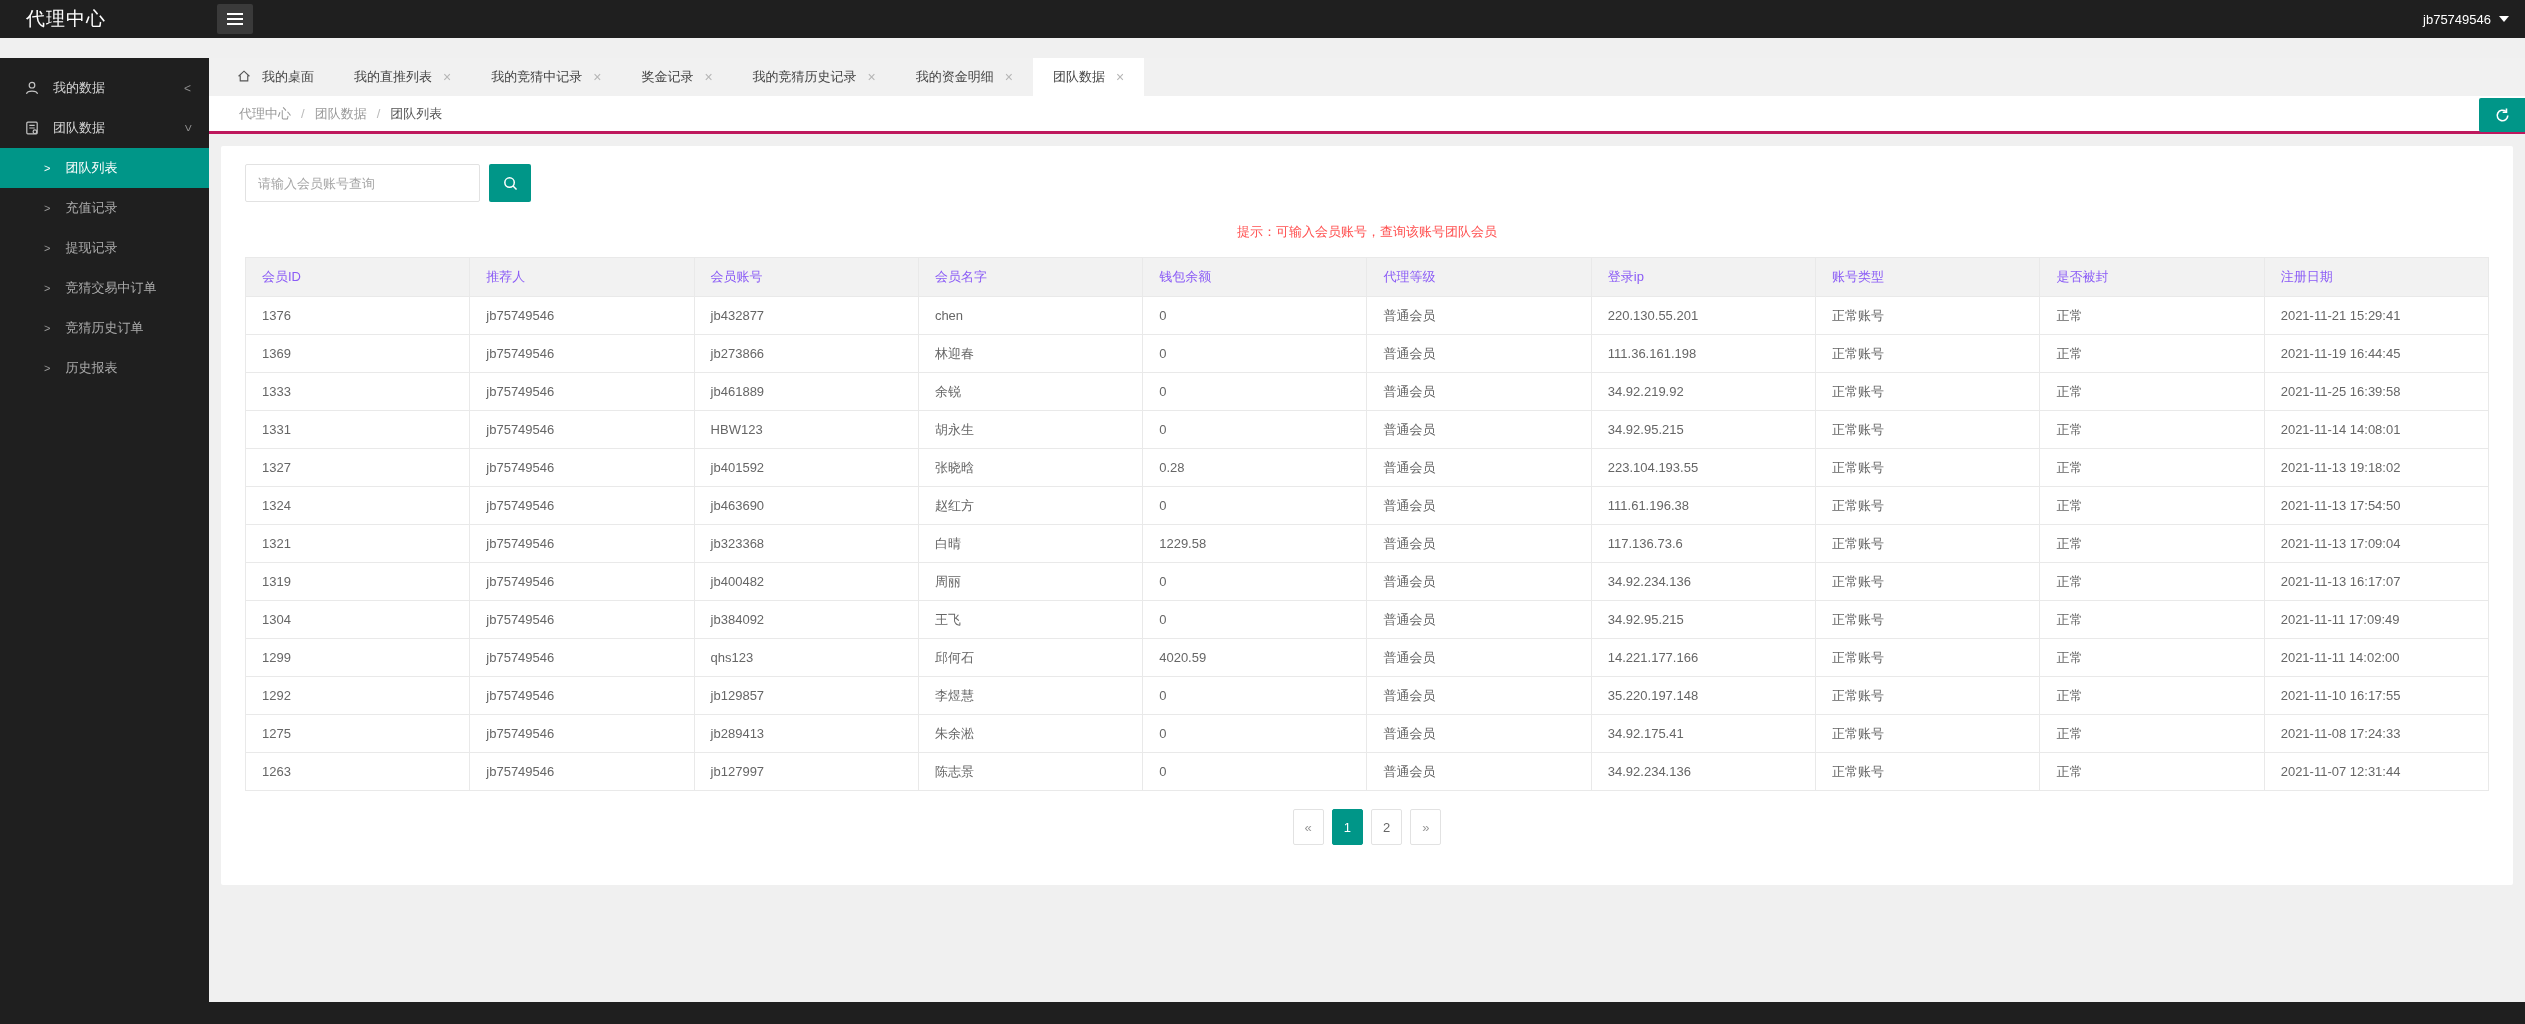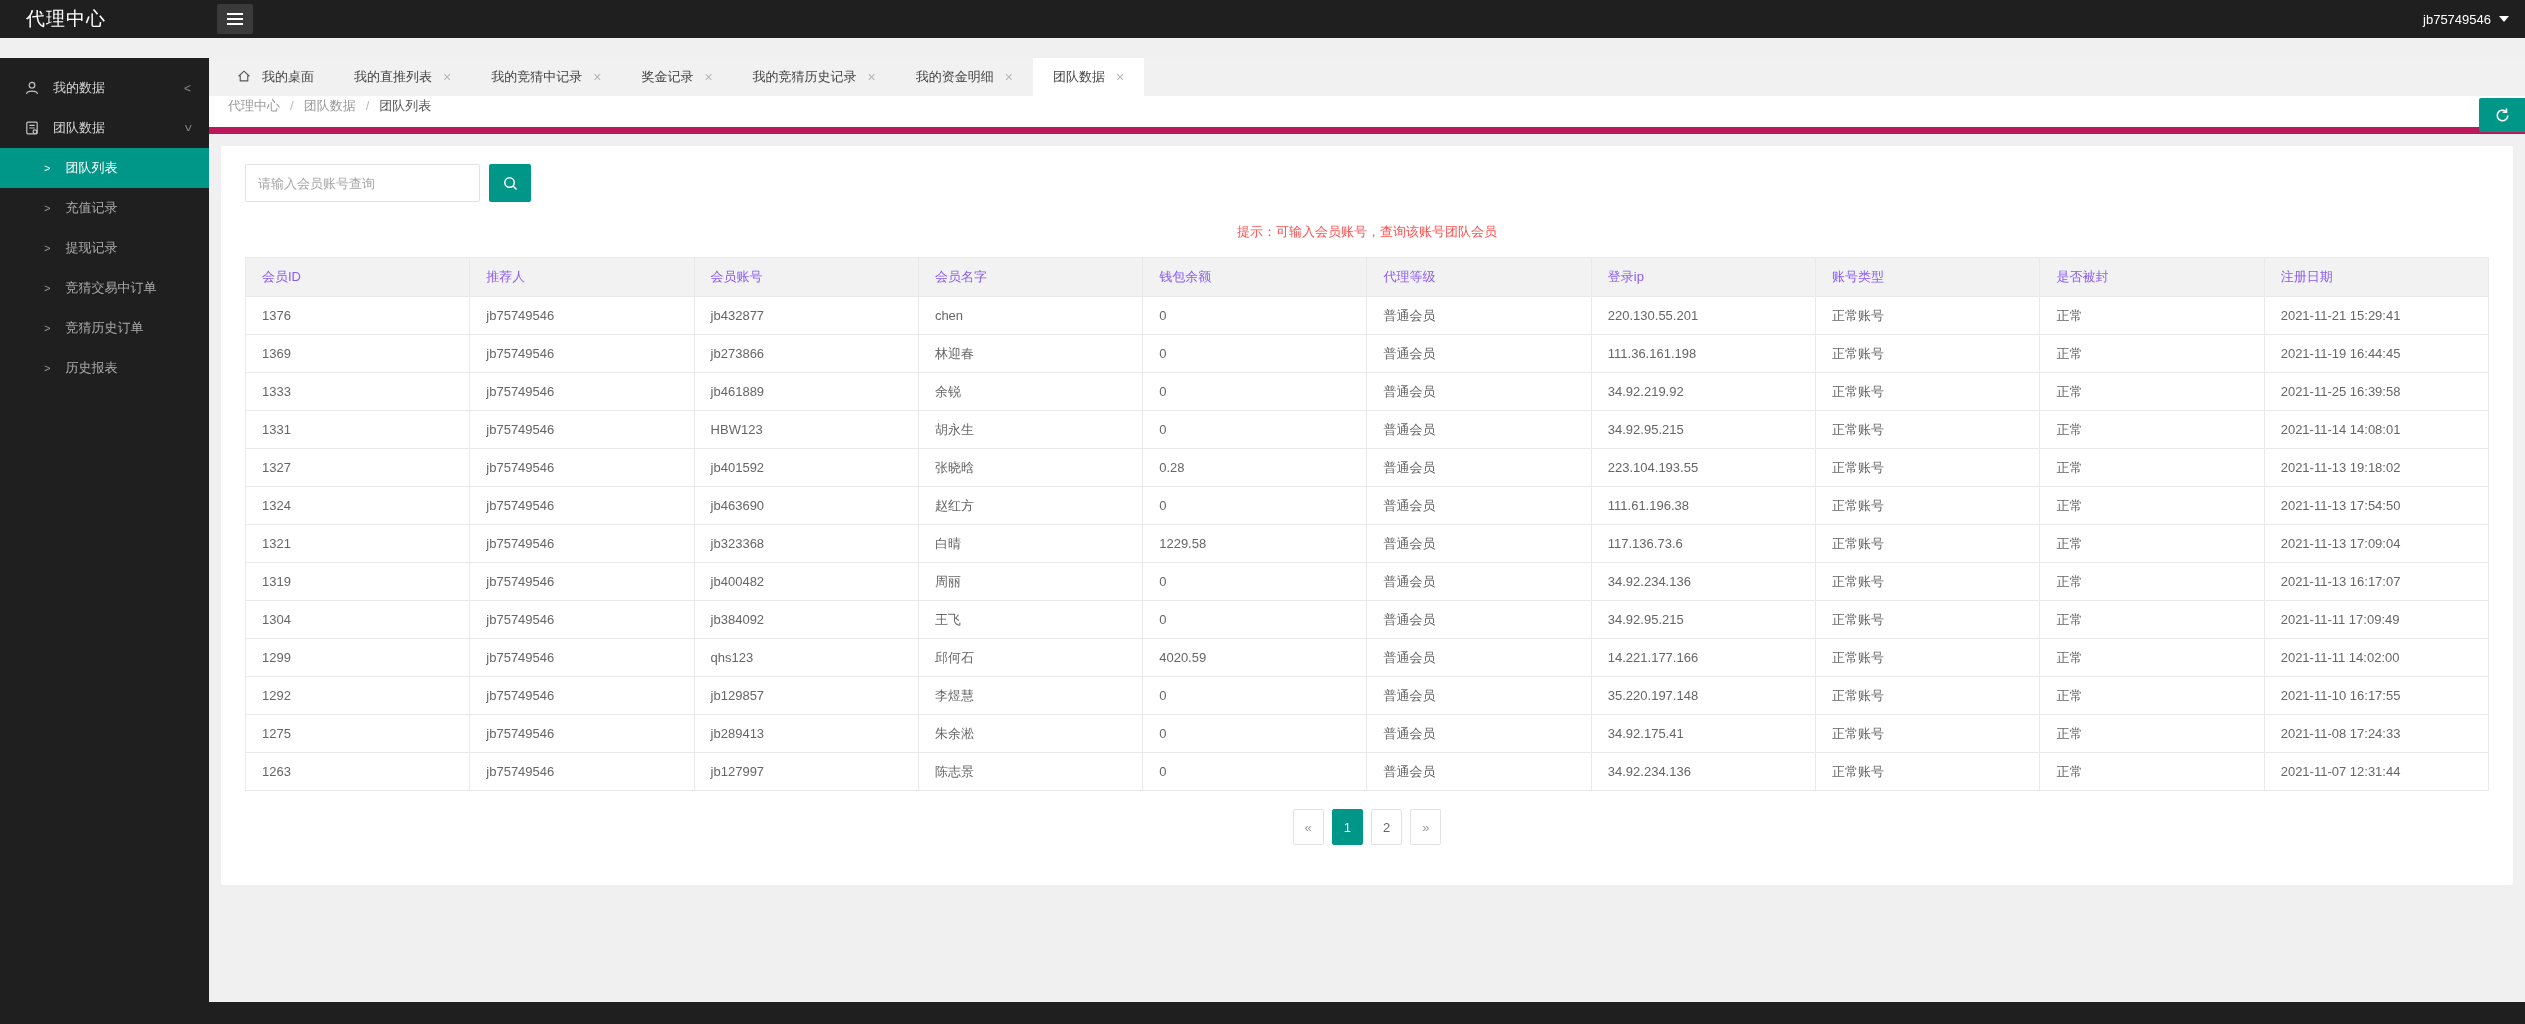--- a/index.html
+++ b/index.html
@@ -43,22 +43,22 @@
 
   
   .main{flex:1;display:flex;flex-direction:column;min-width:0;}
 
   .tabbar{height:38px;flex:0 0 38px;background:#f1f1f1;display:flex;align-items:stretch;padding-left:8px;}
   .tab{display:flex;align-items:center;padding:0 20px;font-size:13px;color:#444;gap:11px;cursor:pointer;white-space:nowrap;}
   .tab.active{background:#fff;}
   .tab .close{color:#b5b5b5;font-size:14px;line-height:1;}
   .tab .home-icon{width:14px;height:14px;color:#555;}
 
-  .breadcrumb-bar{height:38px;flex:0 0 38px;background:#fff;position:relative;display:flex;
-    padding-left:19px;border-bottom:7px solid #be185d;}
+  .breadcrumb-bar{height:38px;flex:0 0 38px;background:#fff;position:relative;display:flex;align-items:center;
+    padding-left:30px;border-bottom:3px solid #be185d;}
   .crumb{font-size:13px;color:#999;cursor:pointer;}
   .crumb.last{color:#555;cursor:default;}
   .crumb-sep{color:#bbb;margin:0 10px;font-size:13px;}
   .refresh-btn{position:absolute;right:0;top:2px;width:46px;height:34px;background:var(--accent);
     border:none;border-radius:2px 0 0 2px;display:flex;align-items:center;justify-content:center;cursor:pointer;}
 
   .content{flex:1;background:var(--content-bg);padding:12px;overflow:hidden;}
   .card{background:#fff;border-radius:2px;padding:18px 24px 40px 24px;}
 
   .search-row{display:flex;align-items:center;gap:9px;}

